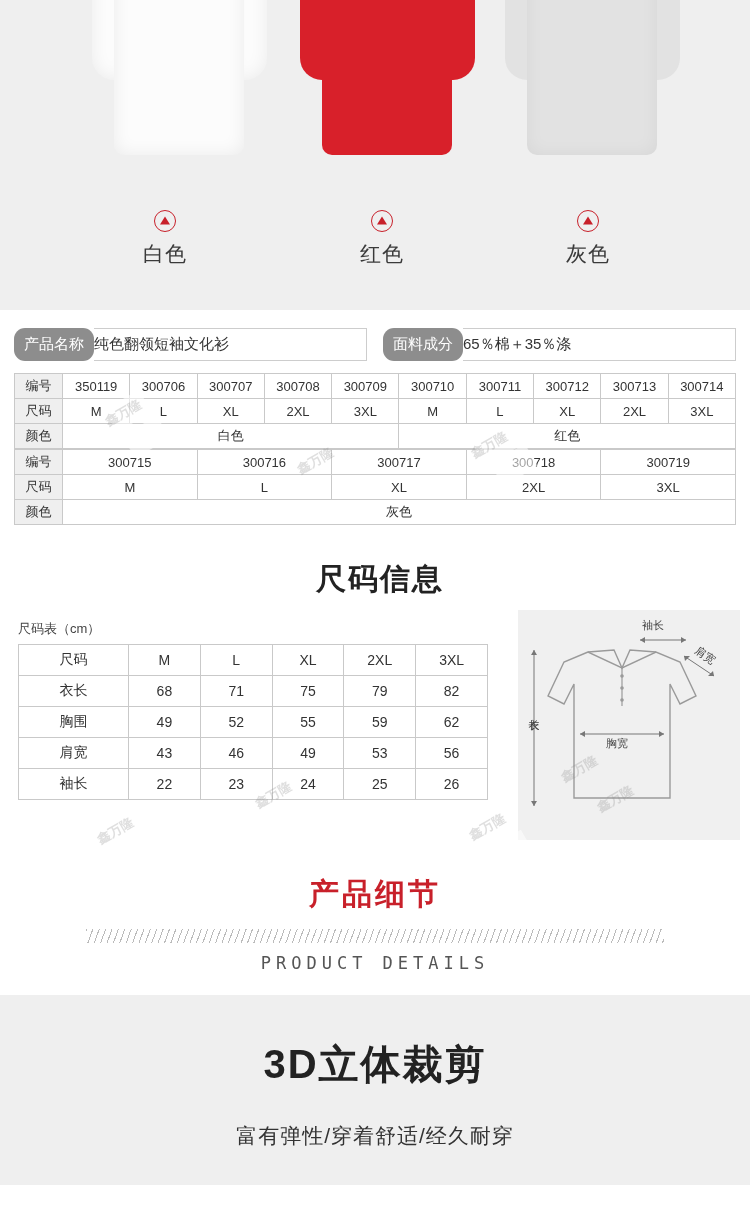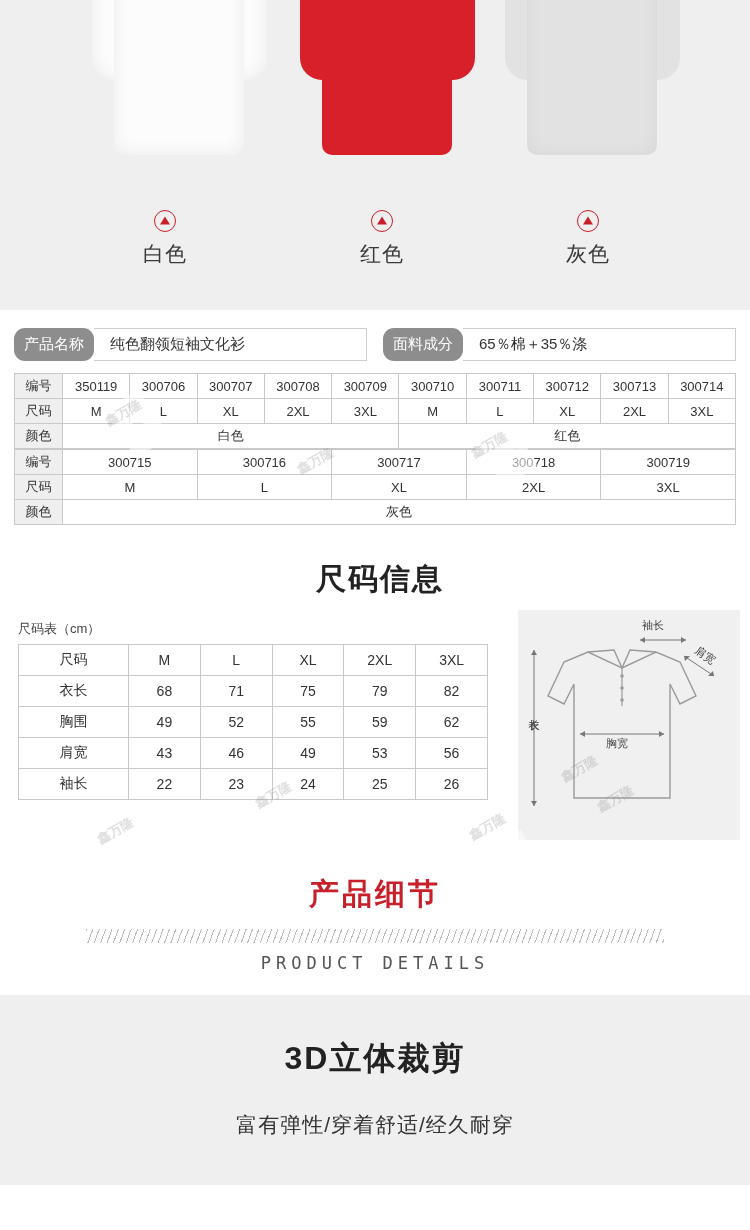--- a/index.html
+++ b/index.html
@@ -113,21 +113,21 @@
     white-space: nowrap;
     display: flex;
     align-items: center;
     border-radius: 11px;
   }
   .chip-value {
     border: 1px solid #cdcdcd;
     border-left: none;
     font-size: 15px;
     color: #333;
-    padding: 6px 16px;
+    padding: 6px 0;
     display: flex;
     align-items: center;
     flex: 1;
     background: #fff;
   }
   .head-gap { width: 16px; }
 
   table.grid {
     width: 100%;
     border-collapse: collapse;
@@ -220,21 +220,21 @@
   }
 
   
   .cut-section {
     background: #efefef;
     text-align: center;
     padding: 42px 0 0 0;
     height: 190px;
   }
   .cut-title {
-    font-size: 32px;
+    font-size: 40px;
     font-weight: bold;
     color: #222;
     letter-spacing: 2px;
   }
   .cut-sub {
     font-size: 21px;
     color: #333;
     letter-spacing: 1px;
     margin-top: 30px;
   }

